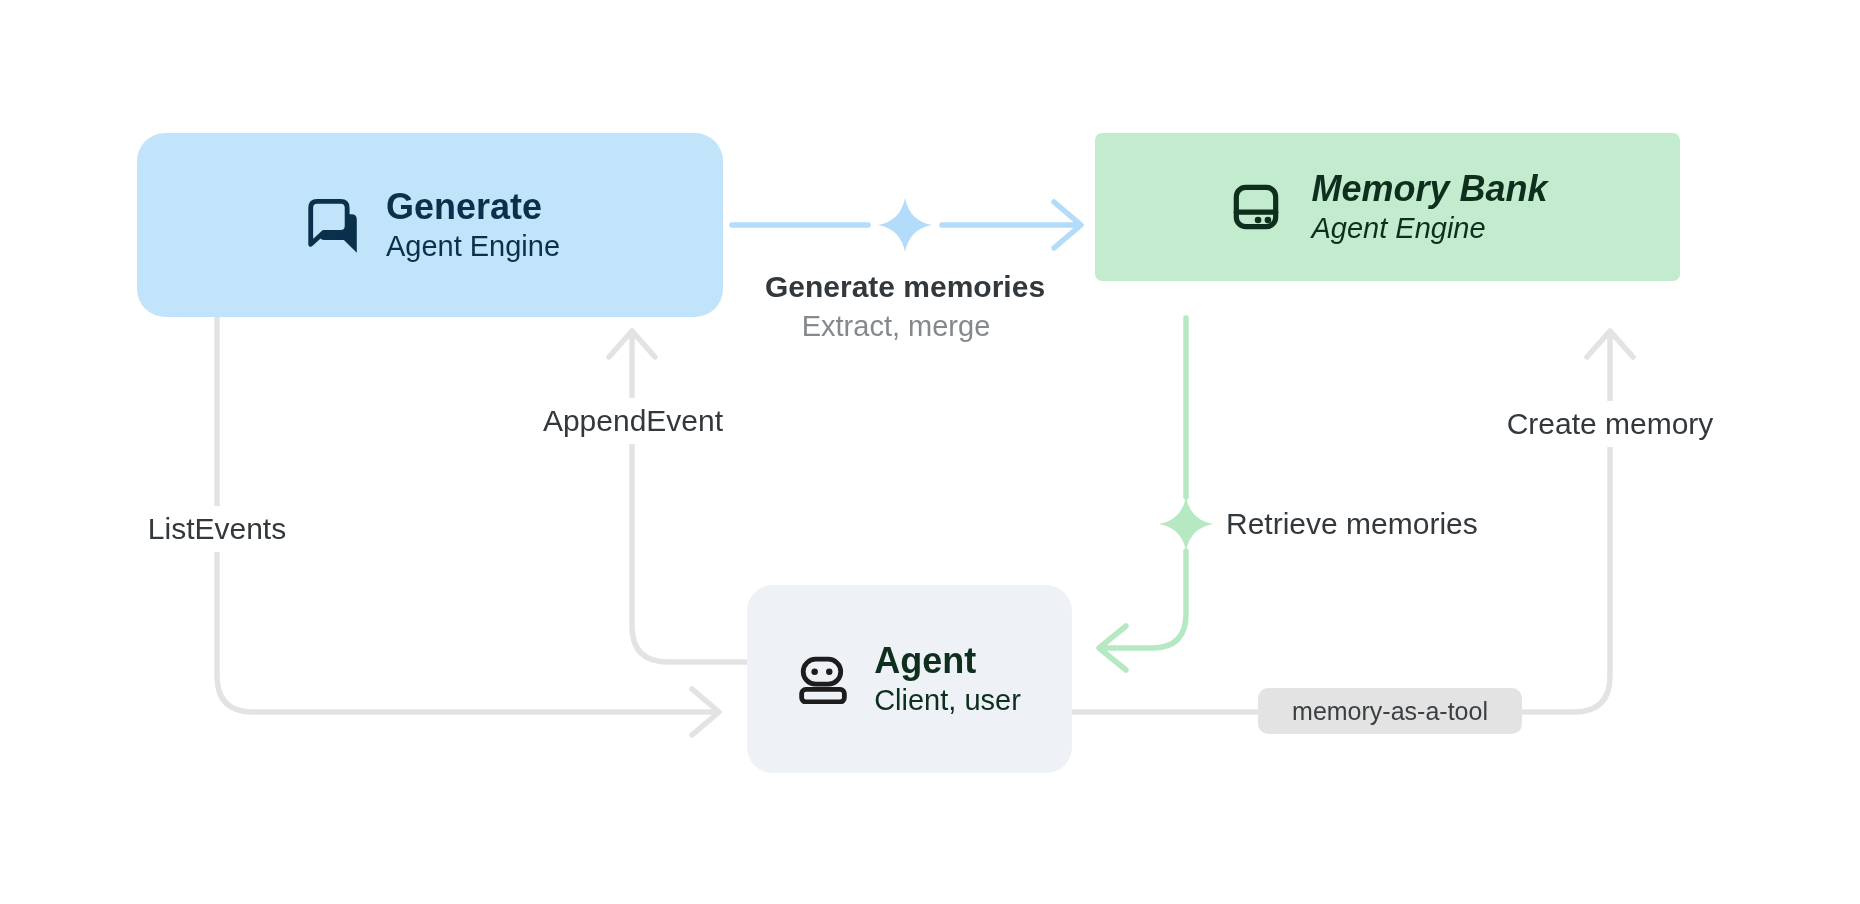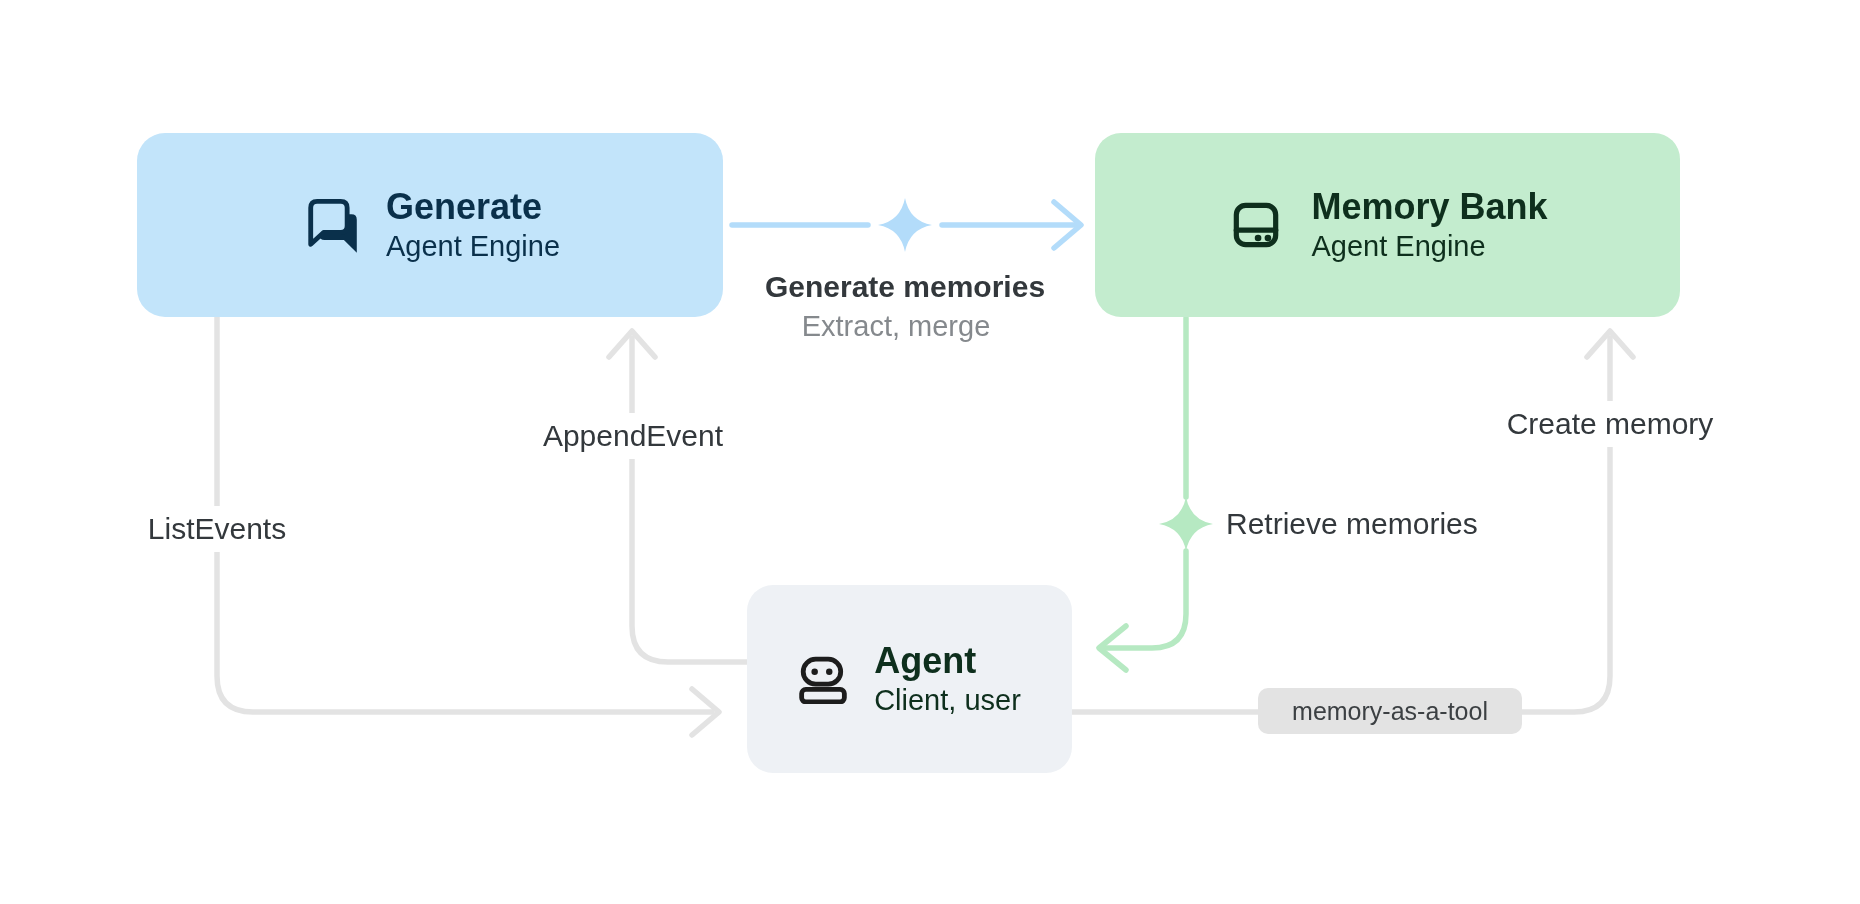--- a/index.html
+++ b/index.html
@@ -29,30 +29,30 @@
   .node{
     position:absolute; display:flex; align-items:center; justify-content:center;
     gap:26px;
   }
   .node .txt{display:flex; flex-direction:column; justify-content:center;}
   .node .title{font-size:36px; font-weight:700; line-height:1.22;}
   .node .subtitle{font-size:29px; font-weight:400; line-height:1.22;}
 
   .node-sessions{left:137px; top:133px; width:586px; height:184px;
     background:var(--sessions-fill); border-radius:28px; color:var(--sessions-text);}
-  .node-memory{left:1095px; top:133px; width:585px; height:184px;
-    background:var(--memory-fill); border-radius:26px; color:var(--memory-text);}
+  .node-memory{left:1095px; top:133px; width:585px; height:148px;
+    background:var(--memory-fill); border-radius:7px; color:var(--memory-text);font-style:italic;}
   .node-agent{left:747px; top:585px; width:325px; height:188px;
     background:var(--agent-fill); border-radius:26px; color:var(--agent-text); }
 
   .lbl{position:absolute; white-space:nowrap; color:var(--label-dark);}
   .center{transform:translate(-50%,-50%);}
   .lbl-generate{left:905px; top:287px; font-size:30px; font-weight:700;}
   .lbl-extract{left:896px; top:326px; font-size:29px; font-weight:400; color:var(--label-gray);}
-  .lbl-append{left:633px; top:436px; font-size:30px; background:var(--background); padding:6px 10px;}
+  .lbl-append{left:633px; top:421px; font-size:30px; background:var(--background); padding:6px 10px;}
   .lbl-create{left:1610px; top:424px; font-size:30px; background:var(--background); padding:6px 10px;}
   .lbl-listevents{left:217px; top:529px; font-size:30px; background:var(--background); padding:6px 10px;}
   .lbl-retrieve{left:1226px; top:524px; font-size:30px; font-weight:500; transform:translateY(-50%);}
 
   .badge{
     position:absolute; left:1258px; top:688px; width:264px; height:46px;
     background:var(--badge-fill); color:var(--badge-text);
     border-radius:10px; font-size:25px; display:flex; align-items:center; justify-content:center;
   }
 

